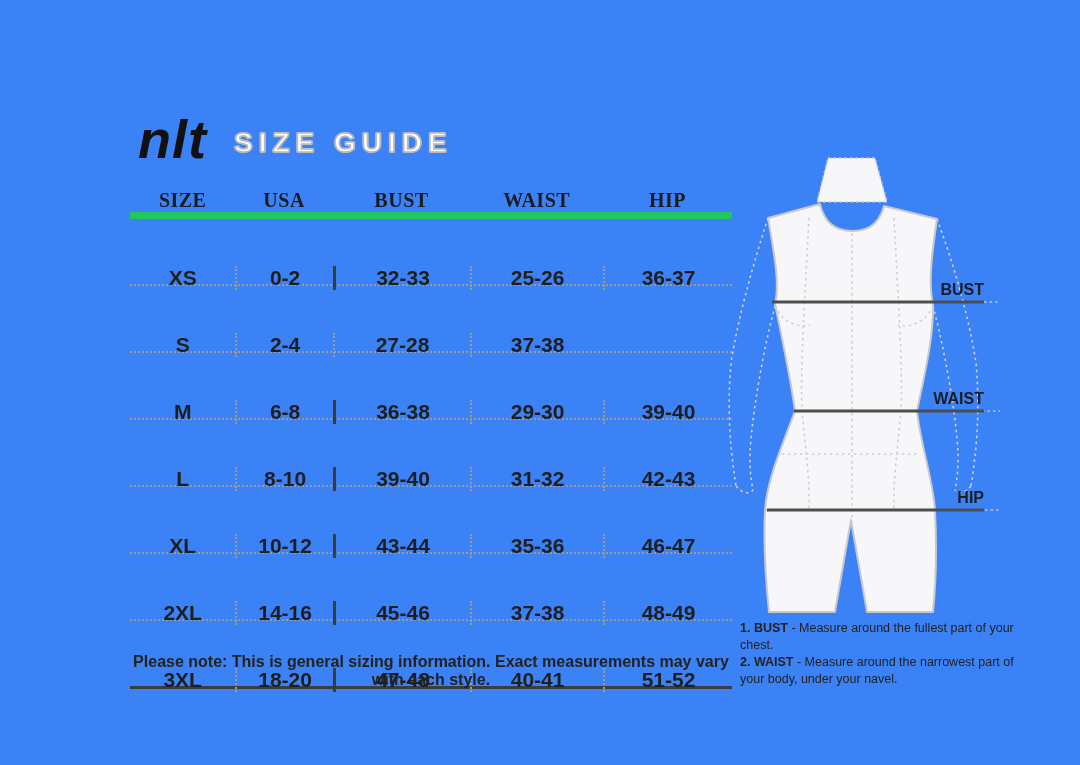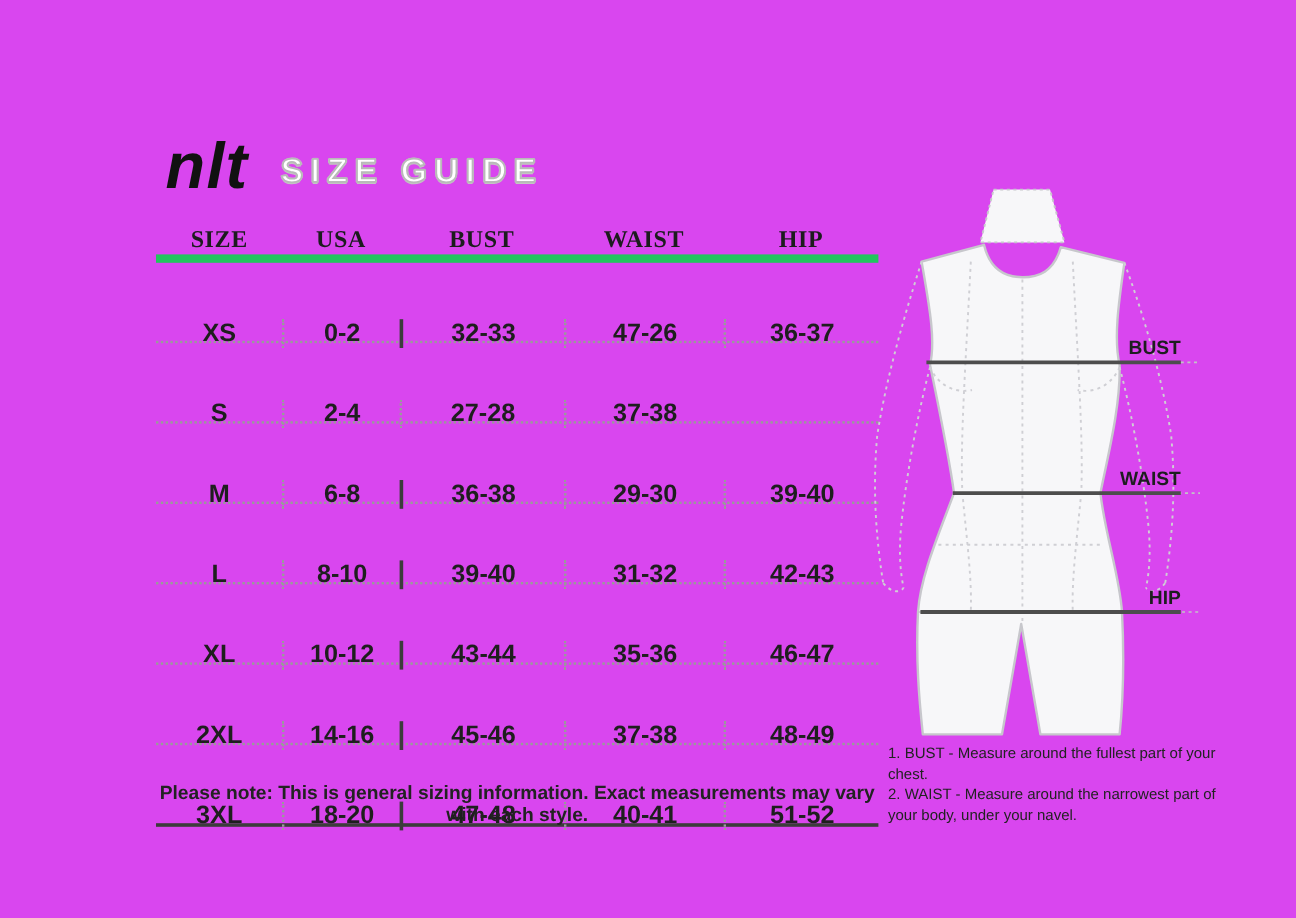--- a/index.html
+++ b/index.html
@@ -1,17 +1,17 @@
 <!DOCTYPE html>
 <html><head>
 <meta charset="utf-8">
 <style>
   html,body { margin:0; padding:0; background:#ffffff; }
   .canvas {
-    position:relative; width:1080px; height:765px; background:#d946ef;
+    position:relative; width:1080px; height:765px; background:#3b82f6;
     font-family:"Liberation Sans", sans-serif; color:#1c1c1e; overflow:hidden;
   }
   
   .logo {
     position:absolute; left:138px; top:108px;
     font-style:italic; font-weight:700; font-size:54px; letter-spacing:1px; color:#111;
   }
   .guide-title {
     position:absolute; left:234px; top:127px;
     font-weight:700; font-size:28px; letter-spacing:6px;
@@ -42,21 +42,21 @@
     text-align:center; font-weight:700; font-size:16px; color:#222;
   }
   
   .figure-wrap { position:absolute; left:722px; top:138px; width:300px; height:485px; }
   .figure-wrap svg { display:block; }
   
   .instructions {
     position:absolute; left:740px; top:620px; width:278px;
     font-size:12.5px; line-height:1.35; color:#222;
   }
-  .instr b { font-weight:400; }
+  .instr b { font-weight:700; }
 </style>
 </head>
 <body>
 
 <div class="canvas">
 
   <div class="logo">nlt</div>
   <div class="guide-title">SIZE GUIDE</div>
 
   <div class="size-table">
@@ -65,21 +65,21 @@
       <div class="cell">USA</div>
       <div class="cell">BUST</div>
       <div class="cell">WAIST</div>
       <div class="cell">HIP</div>
     </div>
     <div class="t-body">
         <div class="t-row">
           <div class="cell c0">XS</div>
           <div class="cell c1">0-2</div>
           <div class="cell c2">32-33</div>
-          <div class="cell c3">47-26</div>
+          <div class="cell c3">25-26</div>
           <div class="cell c4">36-37</div>
         </div>
         <div class="t-row">
           <div class="cell c0">S</div>
           <div class="cell c1">2-4</div>
           <div class="cell c3">27-28</div>
           <div class="cell c4">37-38</div>
         </div>
         <div class="t-row">
           <div class="cell c0">M</div>

